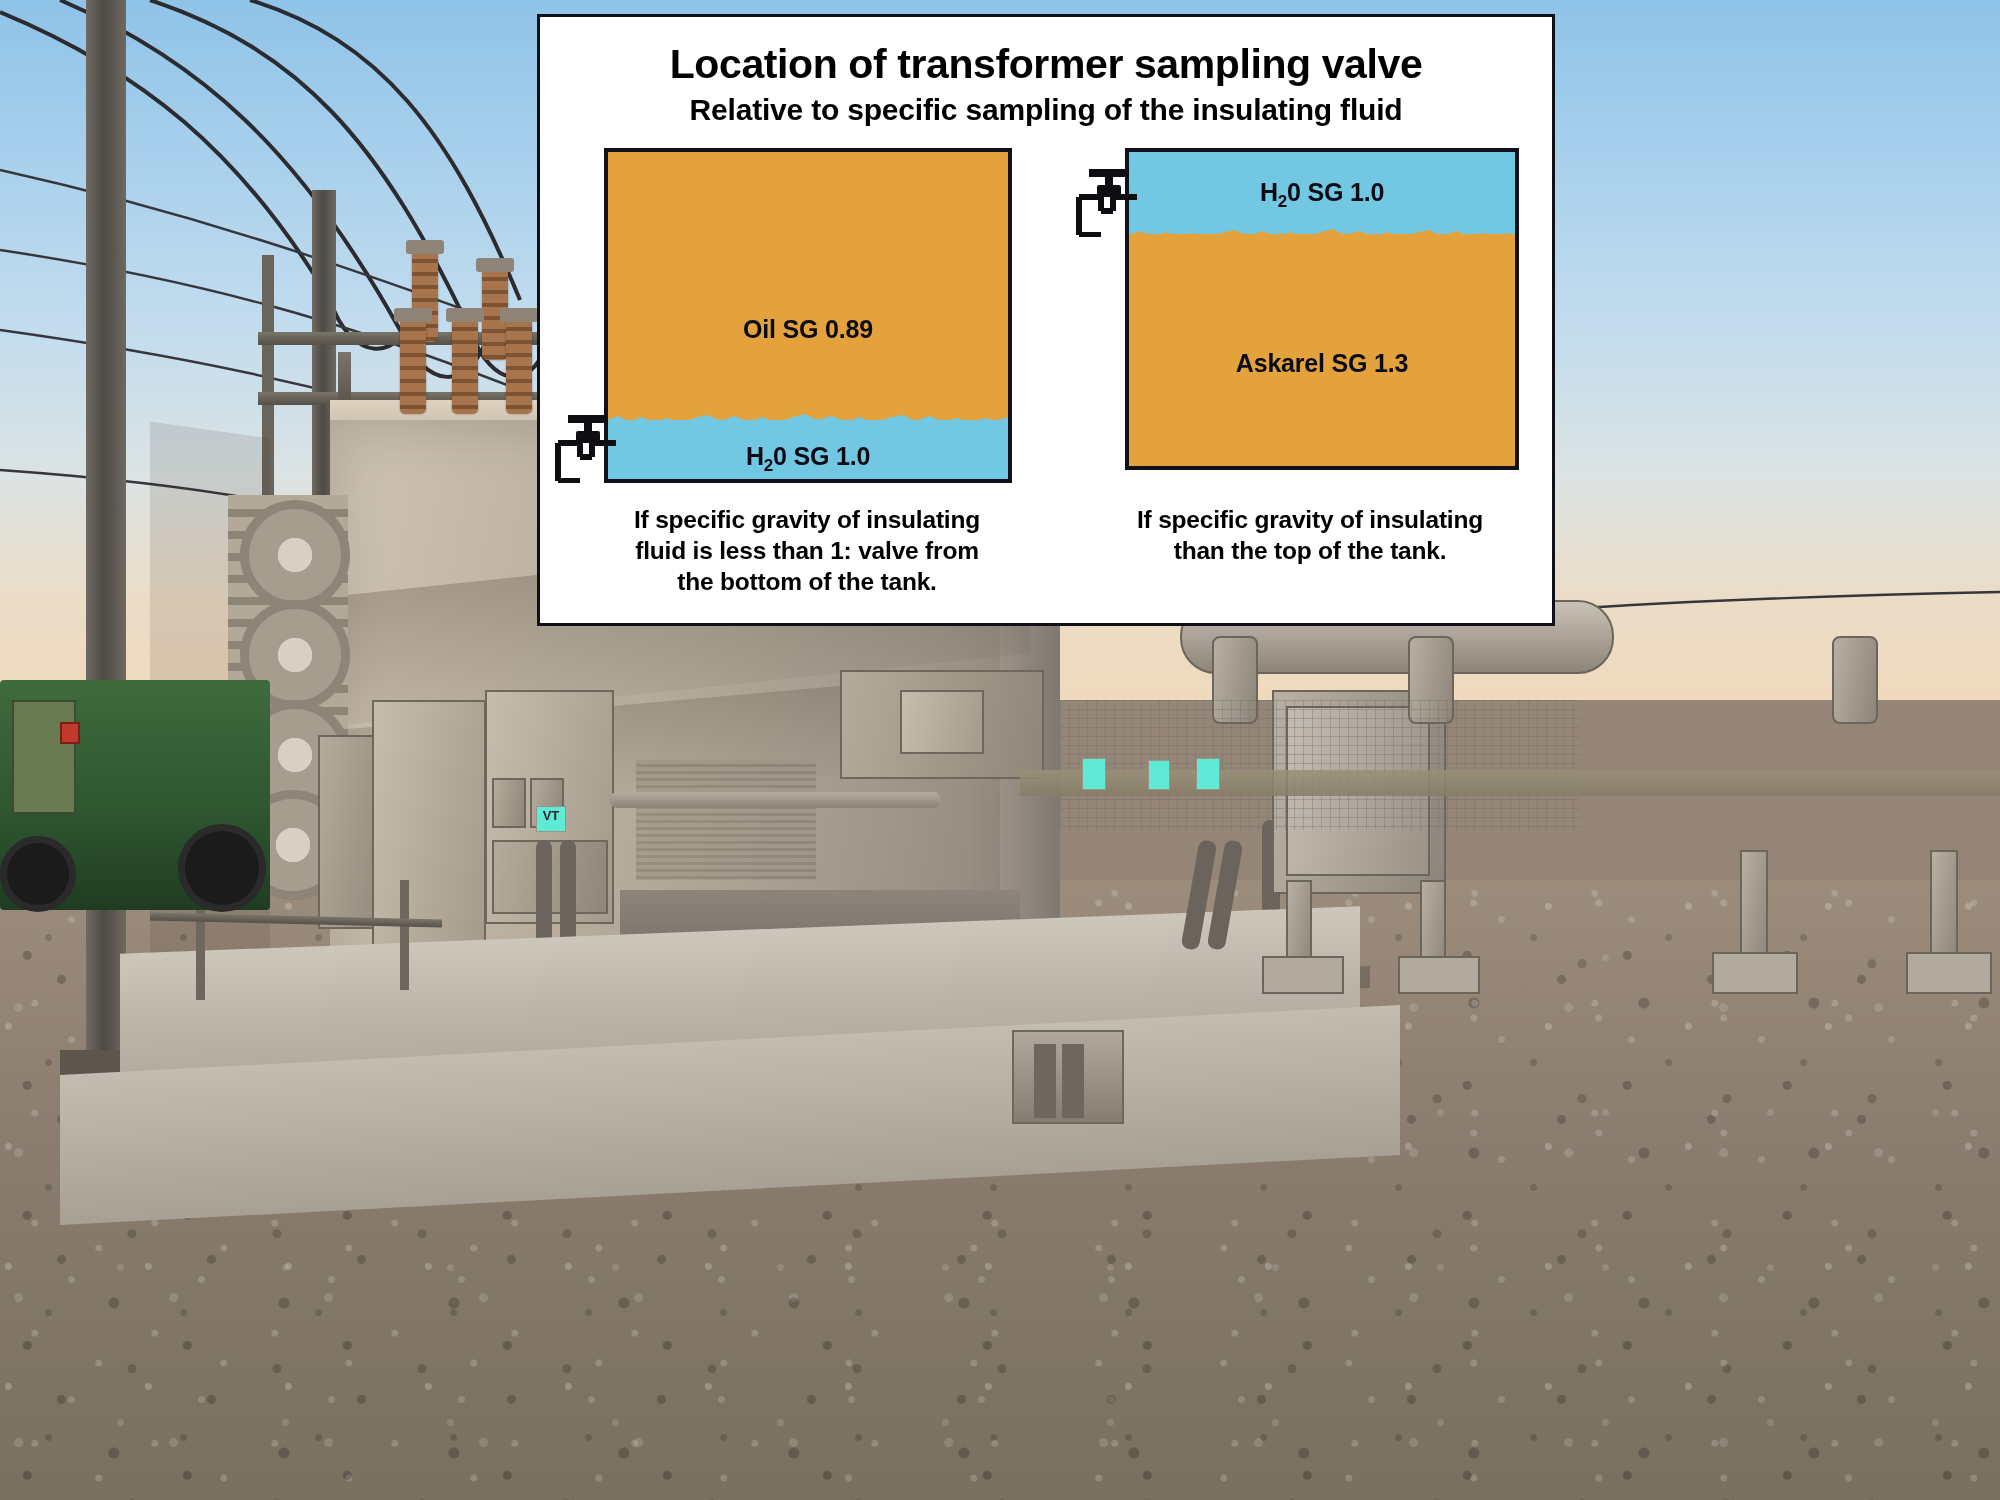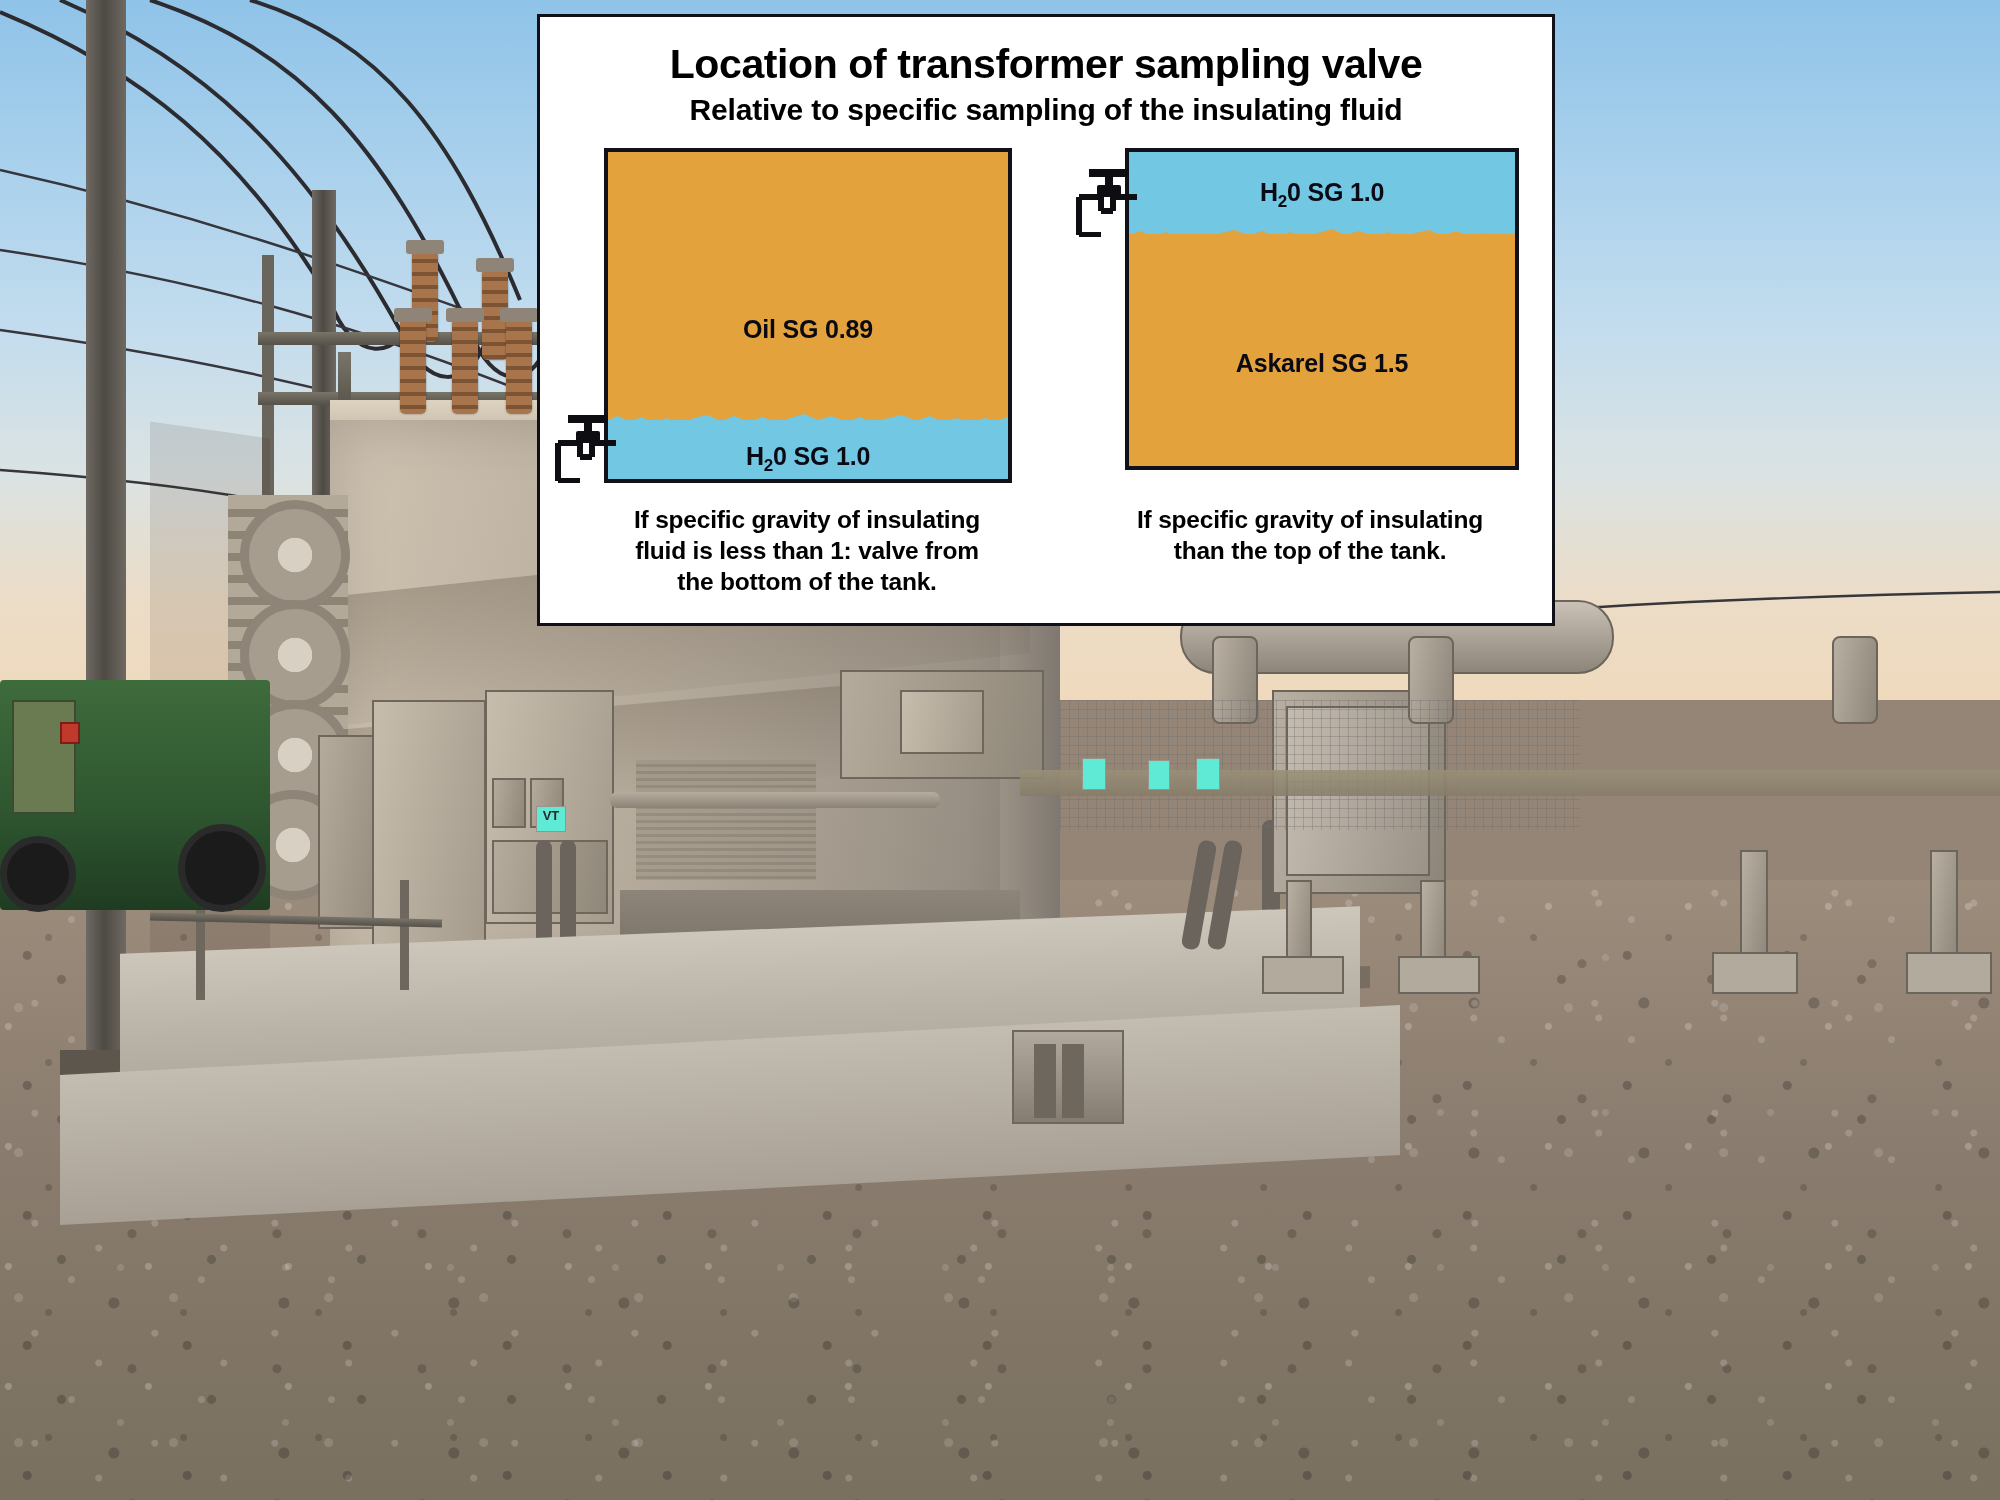--- a/index.html
+++ b/index.html
@@ -361,21 +361,21 @@
     <div class="tank" style="left:585px;top:131px;width:394px;height:322px;">
       <div class="layer-water" style="top:0;height:82px;"></div>
       <div class="layer-oil" style="top:82px;height:240px;"></div>
       <svg class="wave" style="top:68px;height:26px;" viewBox="0 0 394 26" preserveAspectRatio="none">
         <path d="M0,15 L12,11 L25,17 L38,12 L52,18 L66,13 L80,19 L94,13 L108,10 L122,16 L136,11 L150,17 L165,12 L179,18 L193,13 L207,9 L221,15 L235,11 L250,17 L264,12 L278,18 L292,13 L306,10 L320,16 L334,11 L348,17 L362,13 L376,18 L388,13 L394,16 L394,26 L0,26 Z" fill="#e3a23c"></path>
       </svg>
       <div class="tank-label" style="top:26px;">
         <span>H</span><sub>2</sub><span>0 SG 1.0</span>
       </div>
       <div class="tank-label" style="top:197px;">
-        <span>Askarel SG 1.5</span>
+        <span>Askarel SG 1.3</span>
       </div>
     </div>
 
     <svg class="valve" style="left:535px;top:150px;width:62px;height:70px;" viewBox="0 0 62 70">
       <rect x="14" y="2" width="40" height="8" fill="#0d0d12"></rect>
       <rect x="30" y="8" width="8" height="12" fill="#0d0d12"></rect>
       <rect x="22" y="18" width="24" height="12" fill="#0d0d12" rx="2"></rect>
       <path d="M4,30 L4,68 M4,30 L26,30 M4,68 L26,68 M26,30 L26,44 M26,44 L38,44 M38,44 L38,30 L62,30" fill="none" stroke="#0d0d12" stroke-width="6" stroke-linejoin="miter"></path>
       <path d="M38,30 L62,30" stroke="#0d0d12" stroke-width="6"></path>
     </svg>

